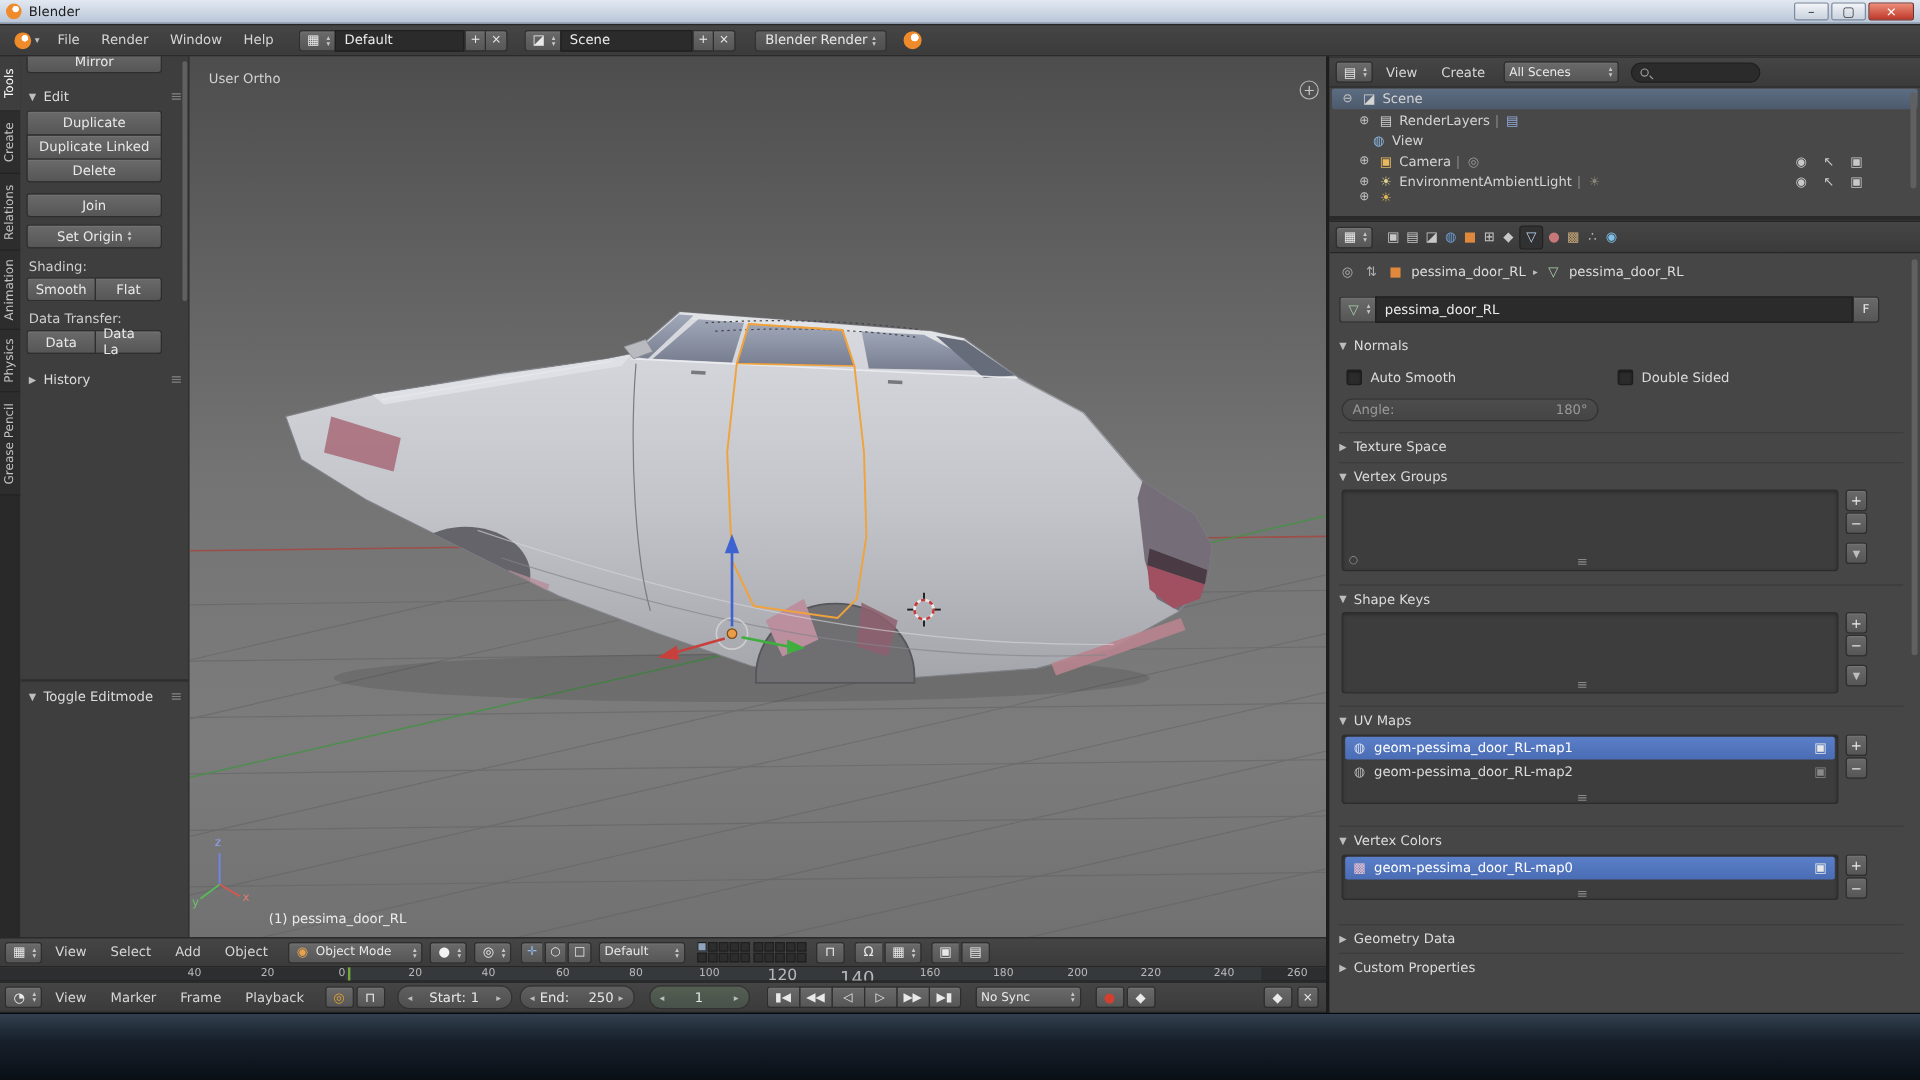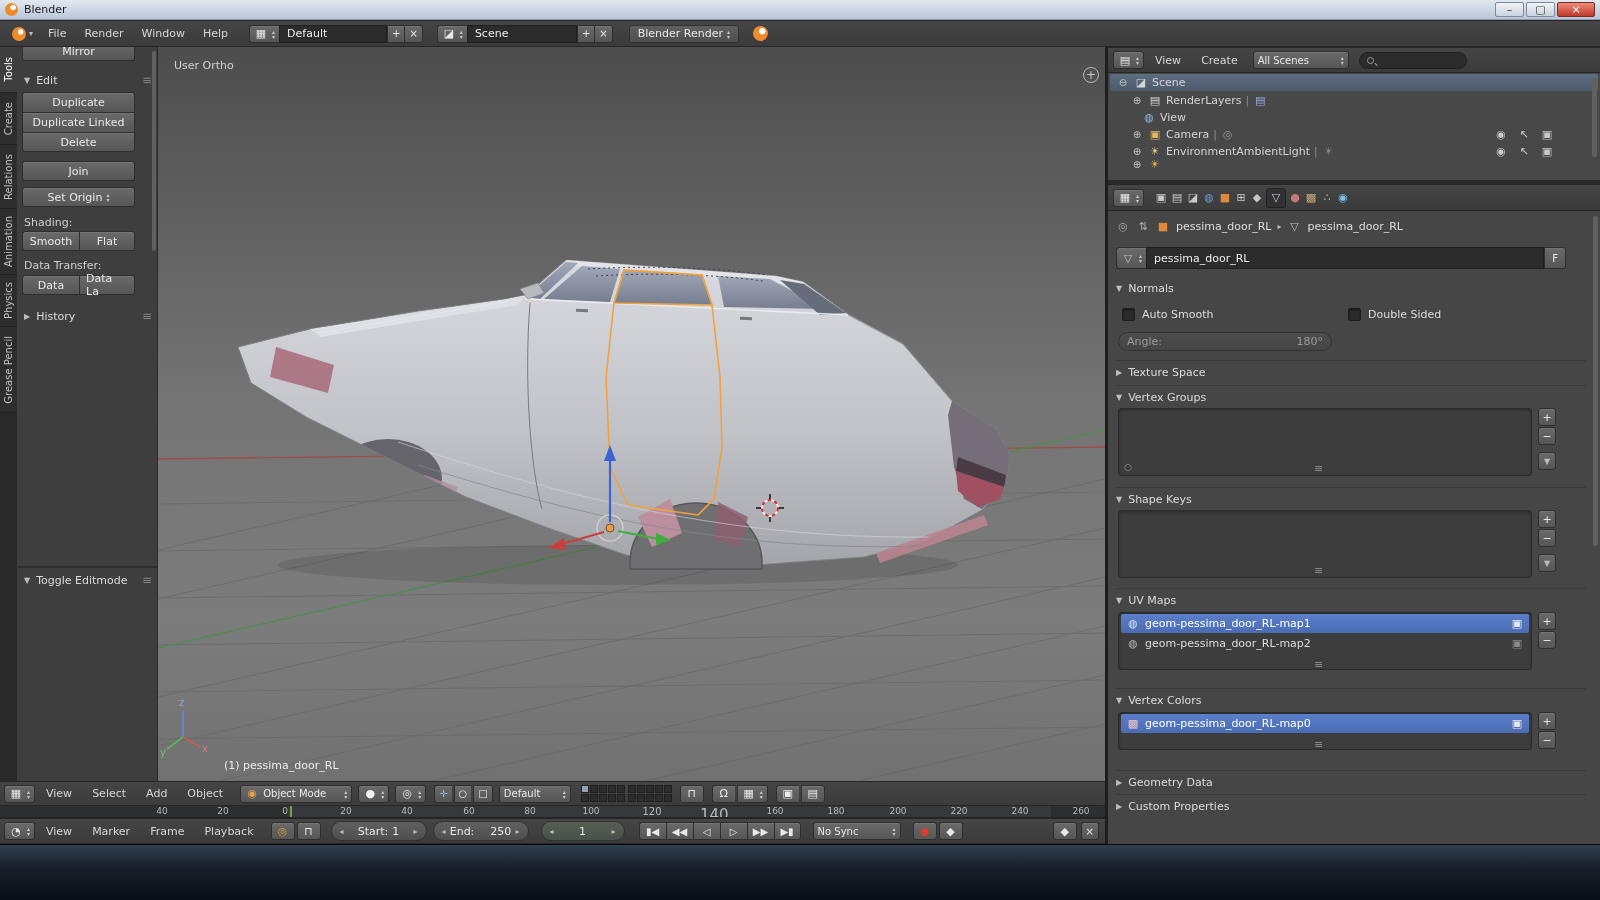--- a/index.html
+++ b/index.html
@@ -382,21 +382,21 @@
     <div class="a" style="left:0;top:0;width:288px;height:12px;background:rgba(0,0,0,.18)"></div>
     <div class="a" style="left:1051px;top:0;width:54px;height:12px;background:rgba(0,0,0,.18)"></div>
     <span class="a" style="left:148px;width:28px;text-align:center;font-size:9px;color:#b8b8b8">40</span>
     <span class="a" style="left:209px;width:28px;text-align:center;font-size:9px;color:#b8b8b8">20</span>
     <span class="a" style="left:271px;width:28px;text-align:center;font-size:9px;color:#b8b8b8">0</span>
     <span class="a" style="left:332px;width:28px;text-align:center;font-size:9px;color:#b8b8b8">20</span>
     <span class="a" style="left:393px;width:28px;text-align:center;font-size:9px;color:#b8b8b8">40</span>
     <span class="a" style="left:455px;width:28px;text-align:center;font-size:9px;color:#b8b8b8">60</span>
     <span class="a" style="left:516px;width:28px;text-align:center;font-size:9px;color:#b8b8b8">80</span>
     <span class="a" style="left:577px;width:28px;text-align:center;font-size:9px;color:#b8b8b8">100</span>
-    <span class="a" style="left:638px;width:28px;text-align:center;font-size:10px;color:#b8b8b8">120</span>
+    <span class="a" style="left:638px;width:28px;text-align:center;font-size:13px;color:#b8b8b8">120</span>
     <span class="a" style="left:700px;width:28px;text-align:center;font-size:15px;color:#b8b8b8">140</span>
     <span class="a" style="left:761px;width:28px;text-align:center;font-size:9px;color:#b8b8b8">160</span>
     <span class="a" style="left:822px;width:28px;text-align:center;font-size:9px;color:#b8b8b8">180</span>
     <span class="a" style="left:884px;width:28px;text-align:center;font-size:9px;color:#b8b8b8">200</span>
     <span class="a" style="left:945px;width:28px;text-align:center;font-size:9px;color:#b8b8b8">220</span>
     <span class="a" style="left:1006px;width:28px;text-align:center;font-size:9px;color:#b8b8b8">240</span>
     <span class="a" style="left:1067px;width:28px;text-align:center;font-size:9px;color:#b8b8b8">260</span>
     <div class="a" style="left:290px;top:0;width:2px;height:12px;background:#74a83f"></div>
   </div>
 

